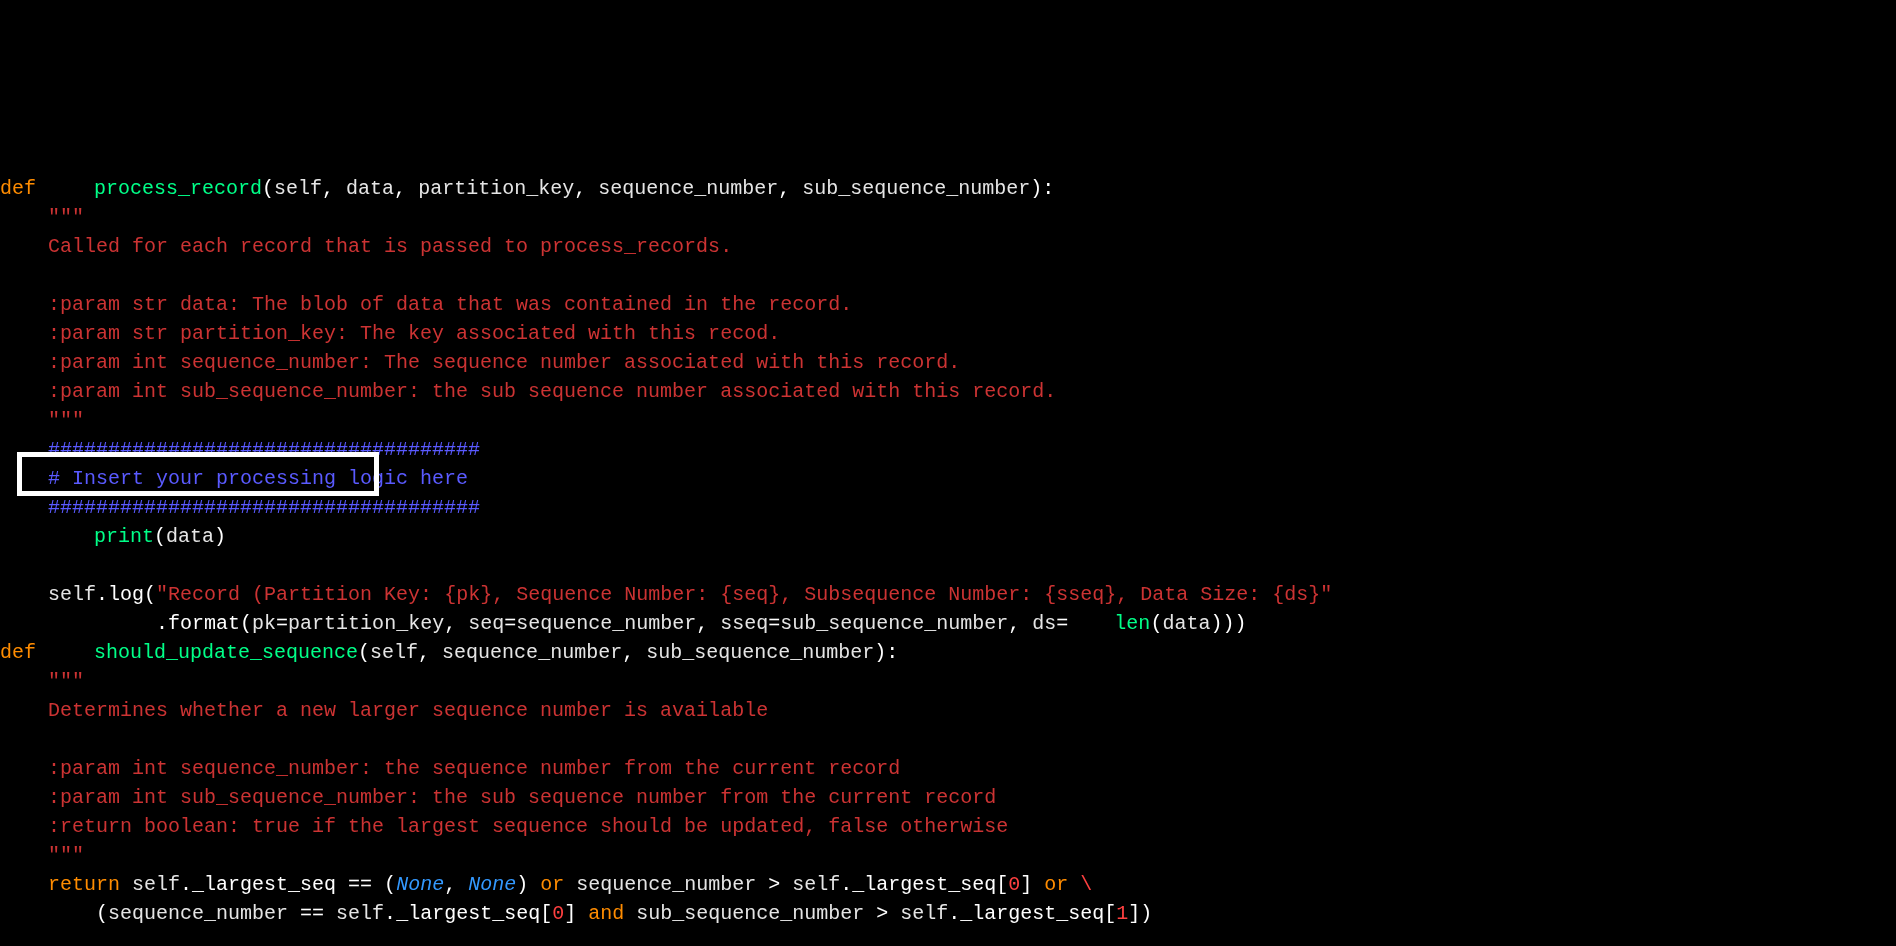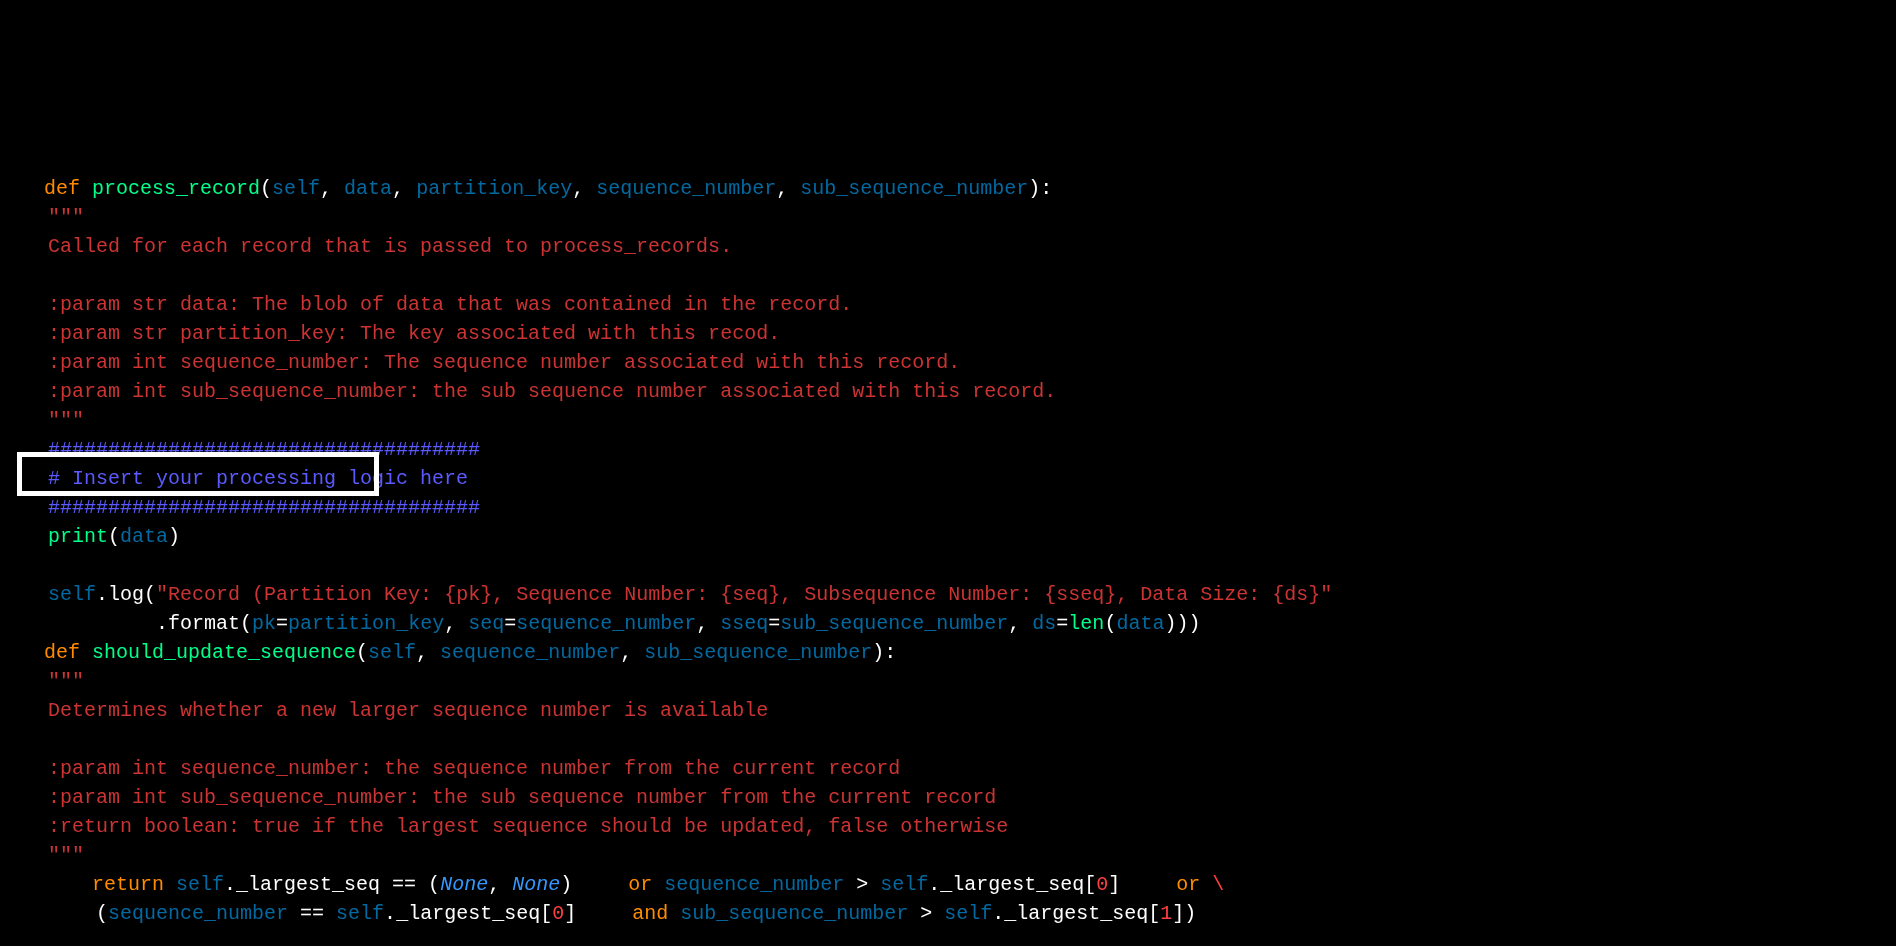--- a/index.html
+++ b/index.html
@@ -9,23 +9,23 @@
     font-family: "Courier New", Courier, monospace;
     font-size: 20px;
     line-height: 29px;
     color: #fff;
     white-space: pre;
   }
   .code-container {
     padding: 0;
     position: relative;
   }
-  .kw { color: #ff8c00; padding-left: 44px; } 
-  .fn { color: #00ff88; } 
-  .param { color: #0369a1; } 
+  .kw { color: #ff8c00; } 
+  .fn { color: #00ff88; margin-left: 46px; } 
+  .param { color: #e5e5e5; } 
   .num { color: #ff4040; } 
   .str { color: #cc3333; } 
   .cmt { color: #5a5aff; } 
   .op { color: #ffffff; } 
   .kw2 { color: #3399ff; font-style: italic; }
   .highlight-box {
     position: absolute;
     left: 17px;
     top: 336px;
     width: 362px;

